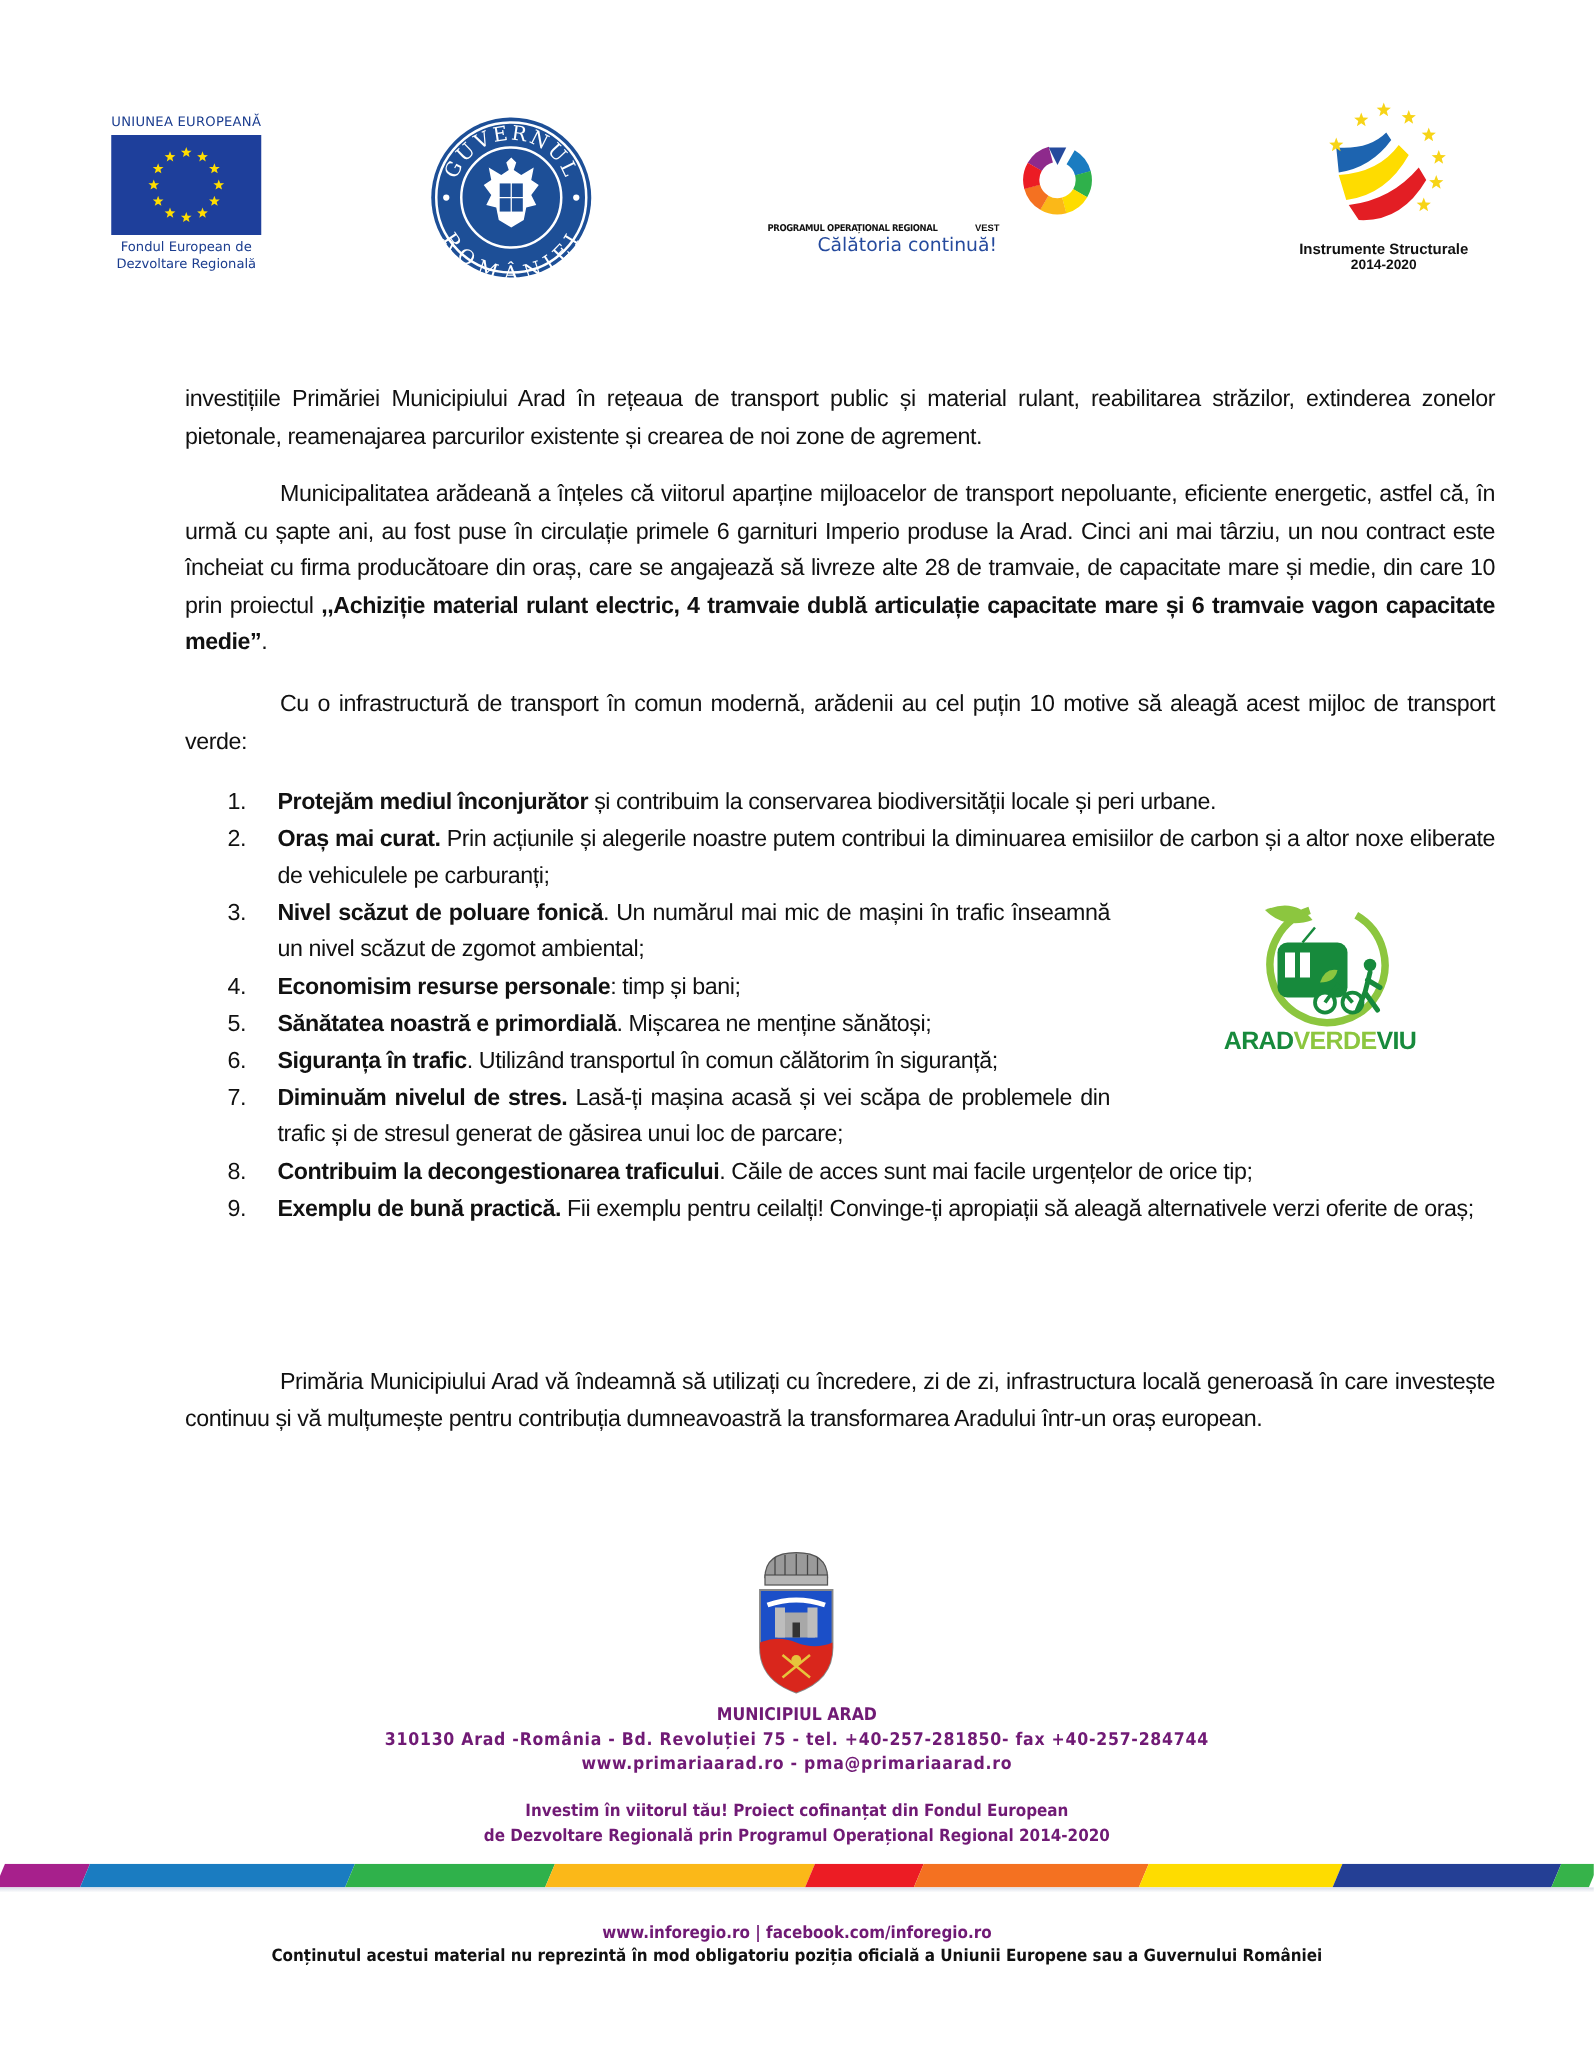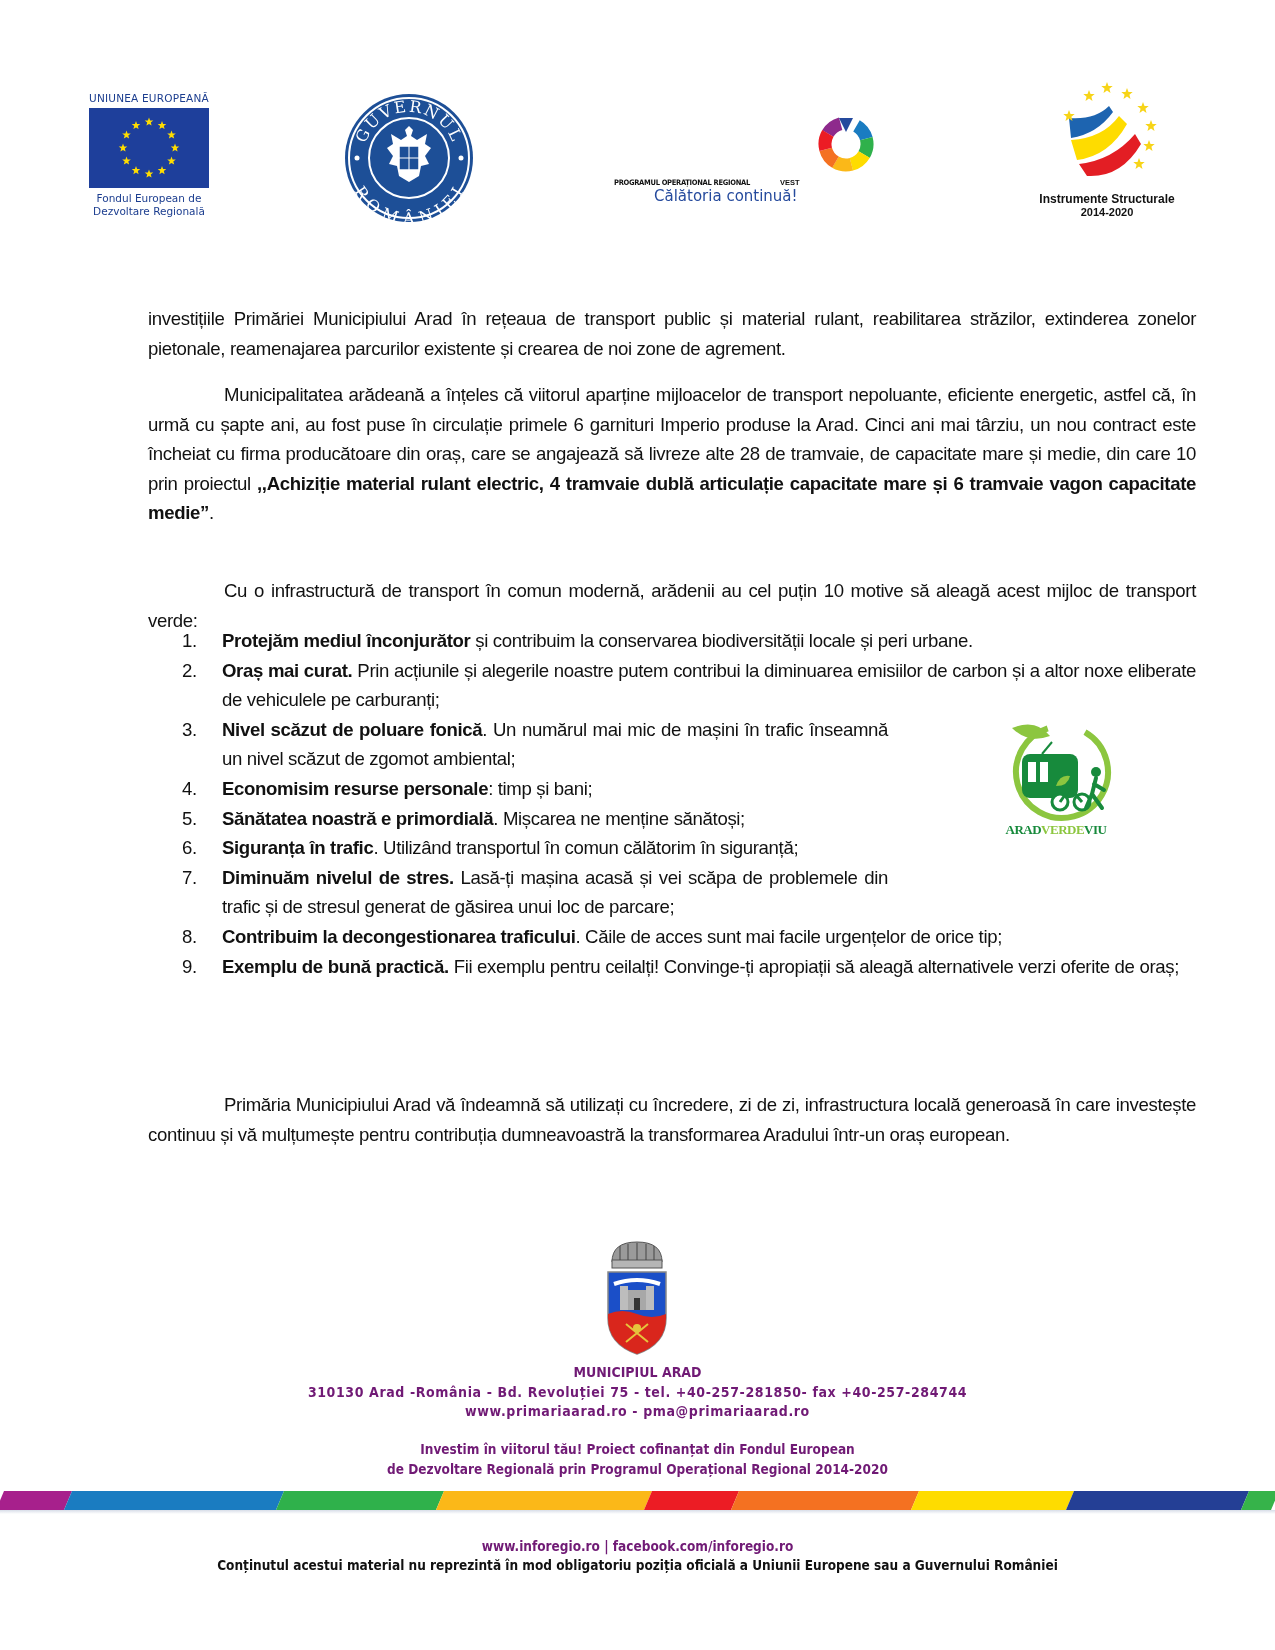--- a/index.html
+++ b/index.html
@@ -29,33 +29,33 @@
   #is-logo .is-years { font-family: "Liberation Sans", sans-serif; font-size: 11px; font-weight: 700; color: #111; }
 
   
   .doc { position: absolute; left: 148px; width: 1048px; font-family: "Liberation Sans Narrow", "Liberation Sans", sans-serif; font-size: 18.6px; line-height: 29.6px; color: #111; letter-spacing: -0.35px; }
   .doc p { text-align: justify; }
   .indent { text-indent: 76px; }
   b { font-weight: 700; }
 
   #p1 { top: 304px; }
   #p2 { top: 380px; }
-  #p3 { top: 576px; }
+  #p3 { top: 548px; }
   #list { top: 626px; }
 
   .li { position: relative; padding-left: 74px; text-align: justify; }
   .li .num { position: absolute; left: 34px; top: 0; }
   .li.two .num { left: 28px; }
   .narrow { width: 740px; }
 
   #p4 { top: 1090px; }
 
   
   #avv-logo { position: absolute; left: 956px; top: 722px; width: 200px; height: 120px; }
-  #avv-logo .avv-text { position: absolute; left: 0; top: 100px; width: 200px; text-align: center; font-family: Liberation Serif, serif; font-weight: 700; font-size: 13px; letter-spacing: -0.5px; }
+  #avv-logo .avv-text { position: absolute; left: 0; top: 100px; width: 200px; text-align: center; font-family: Liberation Sans, sans-serif; font-weight: 700; font-size: 20px; letter-spacing: -0.5px; }
   .avv-dark { color: #178a3c; }
   .avv-light { color: #8cc63f; }
 
   
   #coat { position: absolute; left: 606px; top: 1238px; width: 62px; height: 118px; }
   .footer-blue { position: absolute; left: 0; width: 1275px; text-align: center; font-family: "DejaVu Sans Condensed", "DejaVu Sans", sans-serif; color: #701a75; font-weight: 700; }
   #f-name { top: 1364px; font-size: 14px; }
   #f-addr { top: 1384px; font-size: 14px; letter-spacing: 0.6px; }
   #f-web { top: 1403px; font-size: 14px; letter-spacing: 0.6px; }
   #f-slogan1 { top: 1441px; font-size: 13.5px; }

